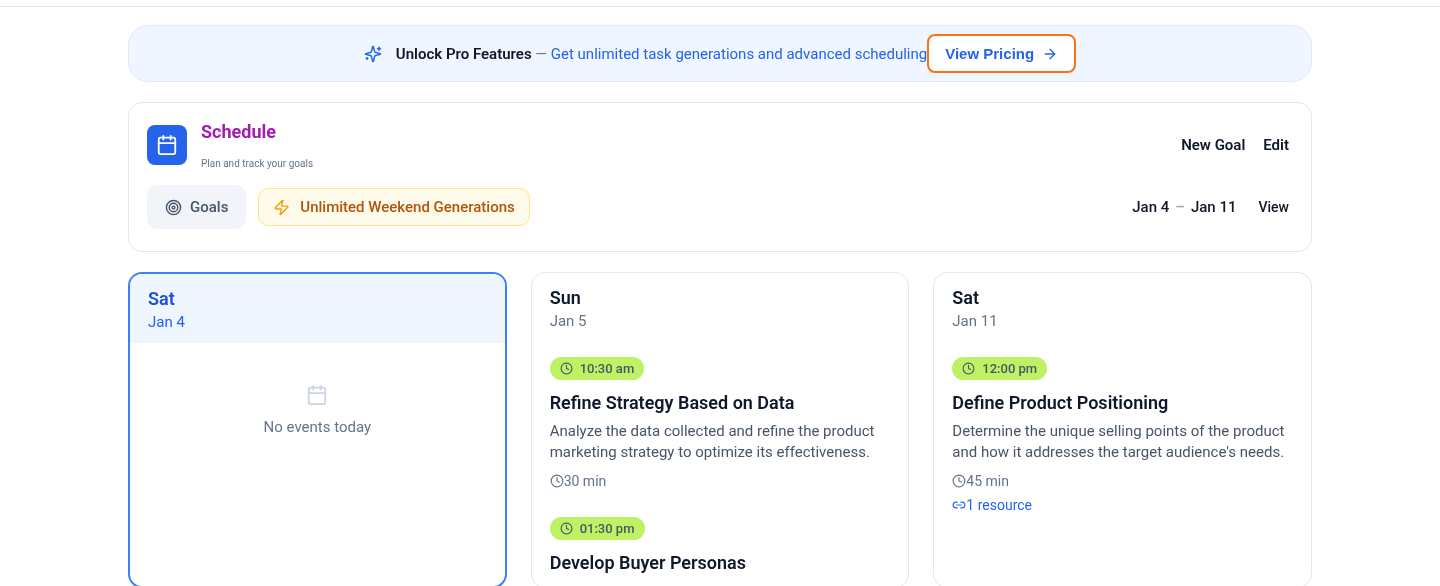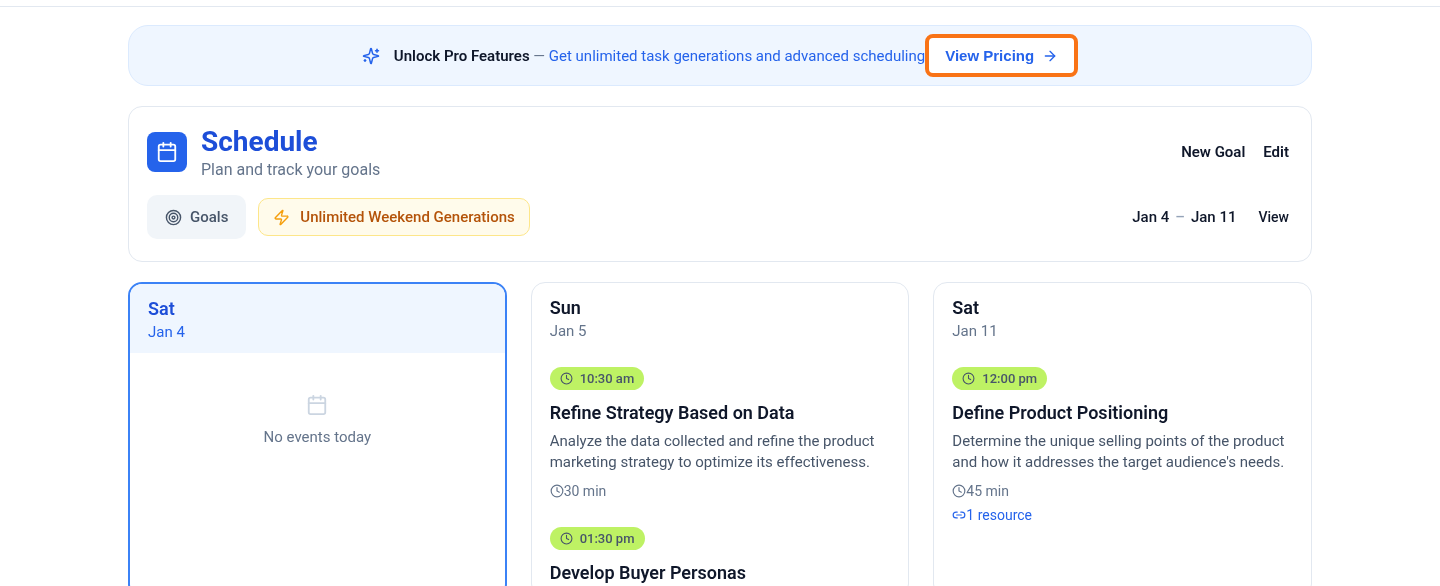--- a/index.html
+++ b/index.html
@@ -54,21 +54,21 @@
       color: #0f172a;
     }
     .banner-sep {
       color: #64748b;
     }
     .banner-desc {
       color: #2563eb;
     }
     .banner-btn {
       background: #ffffff;
-      border: 4px solid #f97316;
+      border: 2px solid #f97316;
       border-radius: 8px;
       padding: 9px 16px;
       font-size: 15px;
       font-weight: 600;
       color: #2563eb;
       display: flex;
       align-items: center;
       gap: 8px;
       cursor: pointer;
     }
@@ -94,28 +94,28 @@
       width: 40px;
       height: 40px;
       background: #2563eb;
       border-radius: 8px;
       color: #ffffff;
       display: flex;
       align-items: center;
       justify-content: center;
     }
     .schedule-title {
-      font-size: 28px;
+      font-size: 18px;
       font-weight: 700;
-      color: #1d4ed8;
+      color: #a21caf;
     }
     .schedule-subtitle {
-      font-size: 16px;
+      font-size: 10px;
       color: #64748b;
-      margin-top: 2px;
+      margin-top: 16px;
     }
     .schedule-header-right {
       display: flex;
       align-items: center;
       gap: 18px;
     }
     .text-link {
       font-size: 15px;
       font-weight: 600;
       color: #0f172a;

